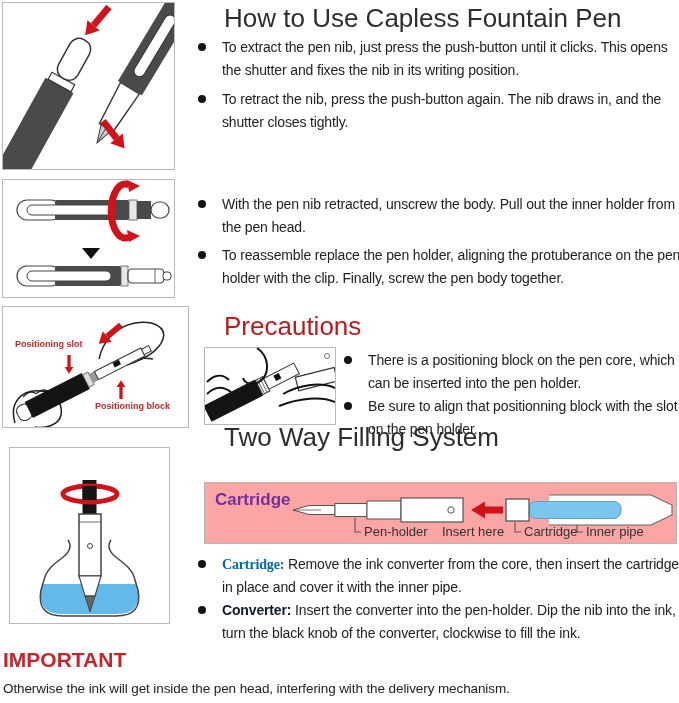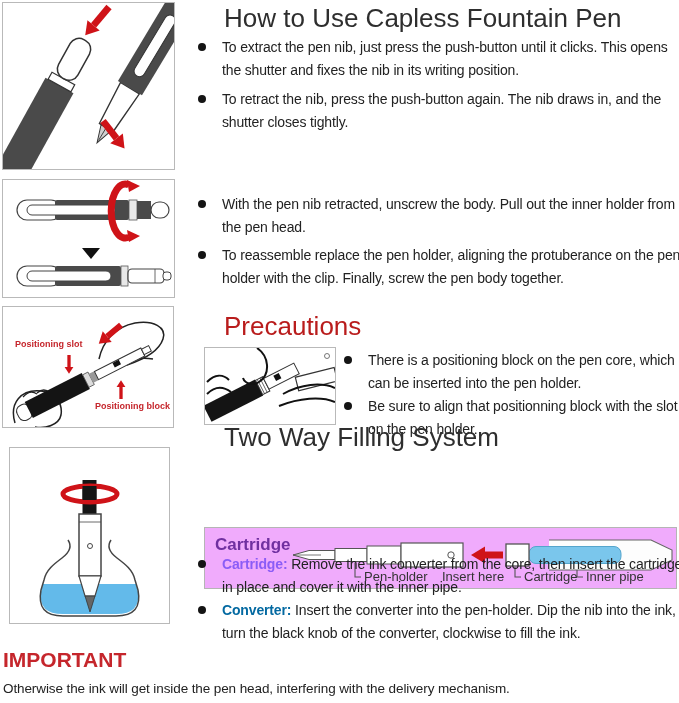--- a/index.html
+++ b/index.html
@@ -22,25 +22,25 @@
   .dot{
     flex:0 0 auto;width:8px;height:8px;border-radius:50%;background:#141414;
     margin-top:7px;margin-right:16px;
   }
   .btxt{
     font-size:14px;line-height:23px;letter-spacing:-0.15px;color:#222;
   }
   .w-main{width:462px;}
   .w-prec{width:318px;}
   .lead{font-weight:bold;}
-  .lead.purple{color:#8b5cf6;}
-  .lead.blue{color:#0369a1;}
+  .lead.purple{color:#0369a1;font-family:Liberation Serif, serif;}
+  .lead.blue{color:#0f172a;}
   .diagram-box{
     position:absolute;left:204px;top:482px;width:473px;height:62px;
-    border:1px solid #b5b5b5;box-sizing:border-box;background:#f0abfc;margin-top:45px;
+    border:1px solid #b5b5b5;box-sizing:border-box;background:#fca5a5;
   }
   .diagram-label{
     position:absolute;left:10px;top:7px;font-size:17px;font-weight:bold;color:#7030a0;
   }
   .important-head{
     position:absolute;left:3px;top:648px;font-size:21px;font-weight:bold;color:#c5262c;
     white-space:nowrap;
   }
   .important-line{
     position:absolute;left:3px;font-size:13.5px;color:#222;white-space:nowrap;letter-spacing:-0.1px;
@@ -111,21 +111,21 @@
         <rect x="52" y="86" width="66" height="20" rx="2" fill="#4a4a4a"></rect>
         <rect x="24" y="91" width="84" height="10" rx="5" fill="#fff" stroke="#444" stroke-width="1"></rect>
         <rect x="118" y="86" width="7" height="20" fill="#e8e8e8" stroke="#555" stroke-width="0.8"></rect>
         <rect x="125" y="89" width="36" height="14" rx="4" fill="#fff" stroke="#444" stroke-width="1.2"></rect>
         <line x1="152" y1="89" x2="152" y2="103" stroke="#444" stroke-width="0.8"></line>
         <rect x="160" y="92" width="8" height="8" rx="3" fill="#fff" stroke="#444" stroke-width="1"></rect>
       </g>
     </svg>
   </div>
 
-  <div class="panel" style="left:2px;top:306px;width:172px;height:122px;">
+  <div class="panel" style="left:2px;top:306px;width:187px;height:122px;">
     <svg width="171" height="120" viewBox="0 0 171 120">
 
       <path d="M 96,52 C 100,34 112,20 132,16 C 150,13 164,20 160,32 C 156,44 142,52 124,58" fill="#fff" stroke="#222" stroke-width="1.5"></path>
       <path d="M 120,58 C 128,52 138,50 150,52" fill="none" stroke="#222" stroke-width="1.5"></path>
 
       <path d="M 12,116 C 6,96 18,82 38,84 C 52,86 60,96 58,108 C 56,118 42,122 32,120" fill="#fff" stroke="#222" stroke-width="1.5"></path>
       <path d="M 20,90 q 7,-8 14,-3 M 34,86 q 7,-6 13,0" fill="none" stroke="#222" stroke-width="1.2"></path>
 
       <g transform="translate(24,104) rotate(-27)">
         <rect x="-10" y="-8" width="14" height="16" rx="6" fill="#fff" stroke="#333" stroke-width="1"></rect>

